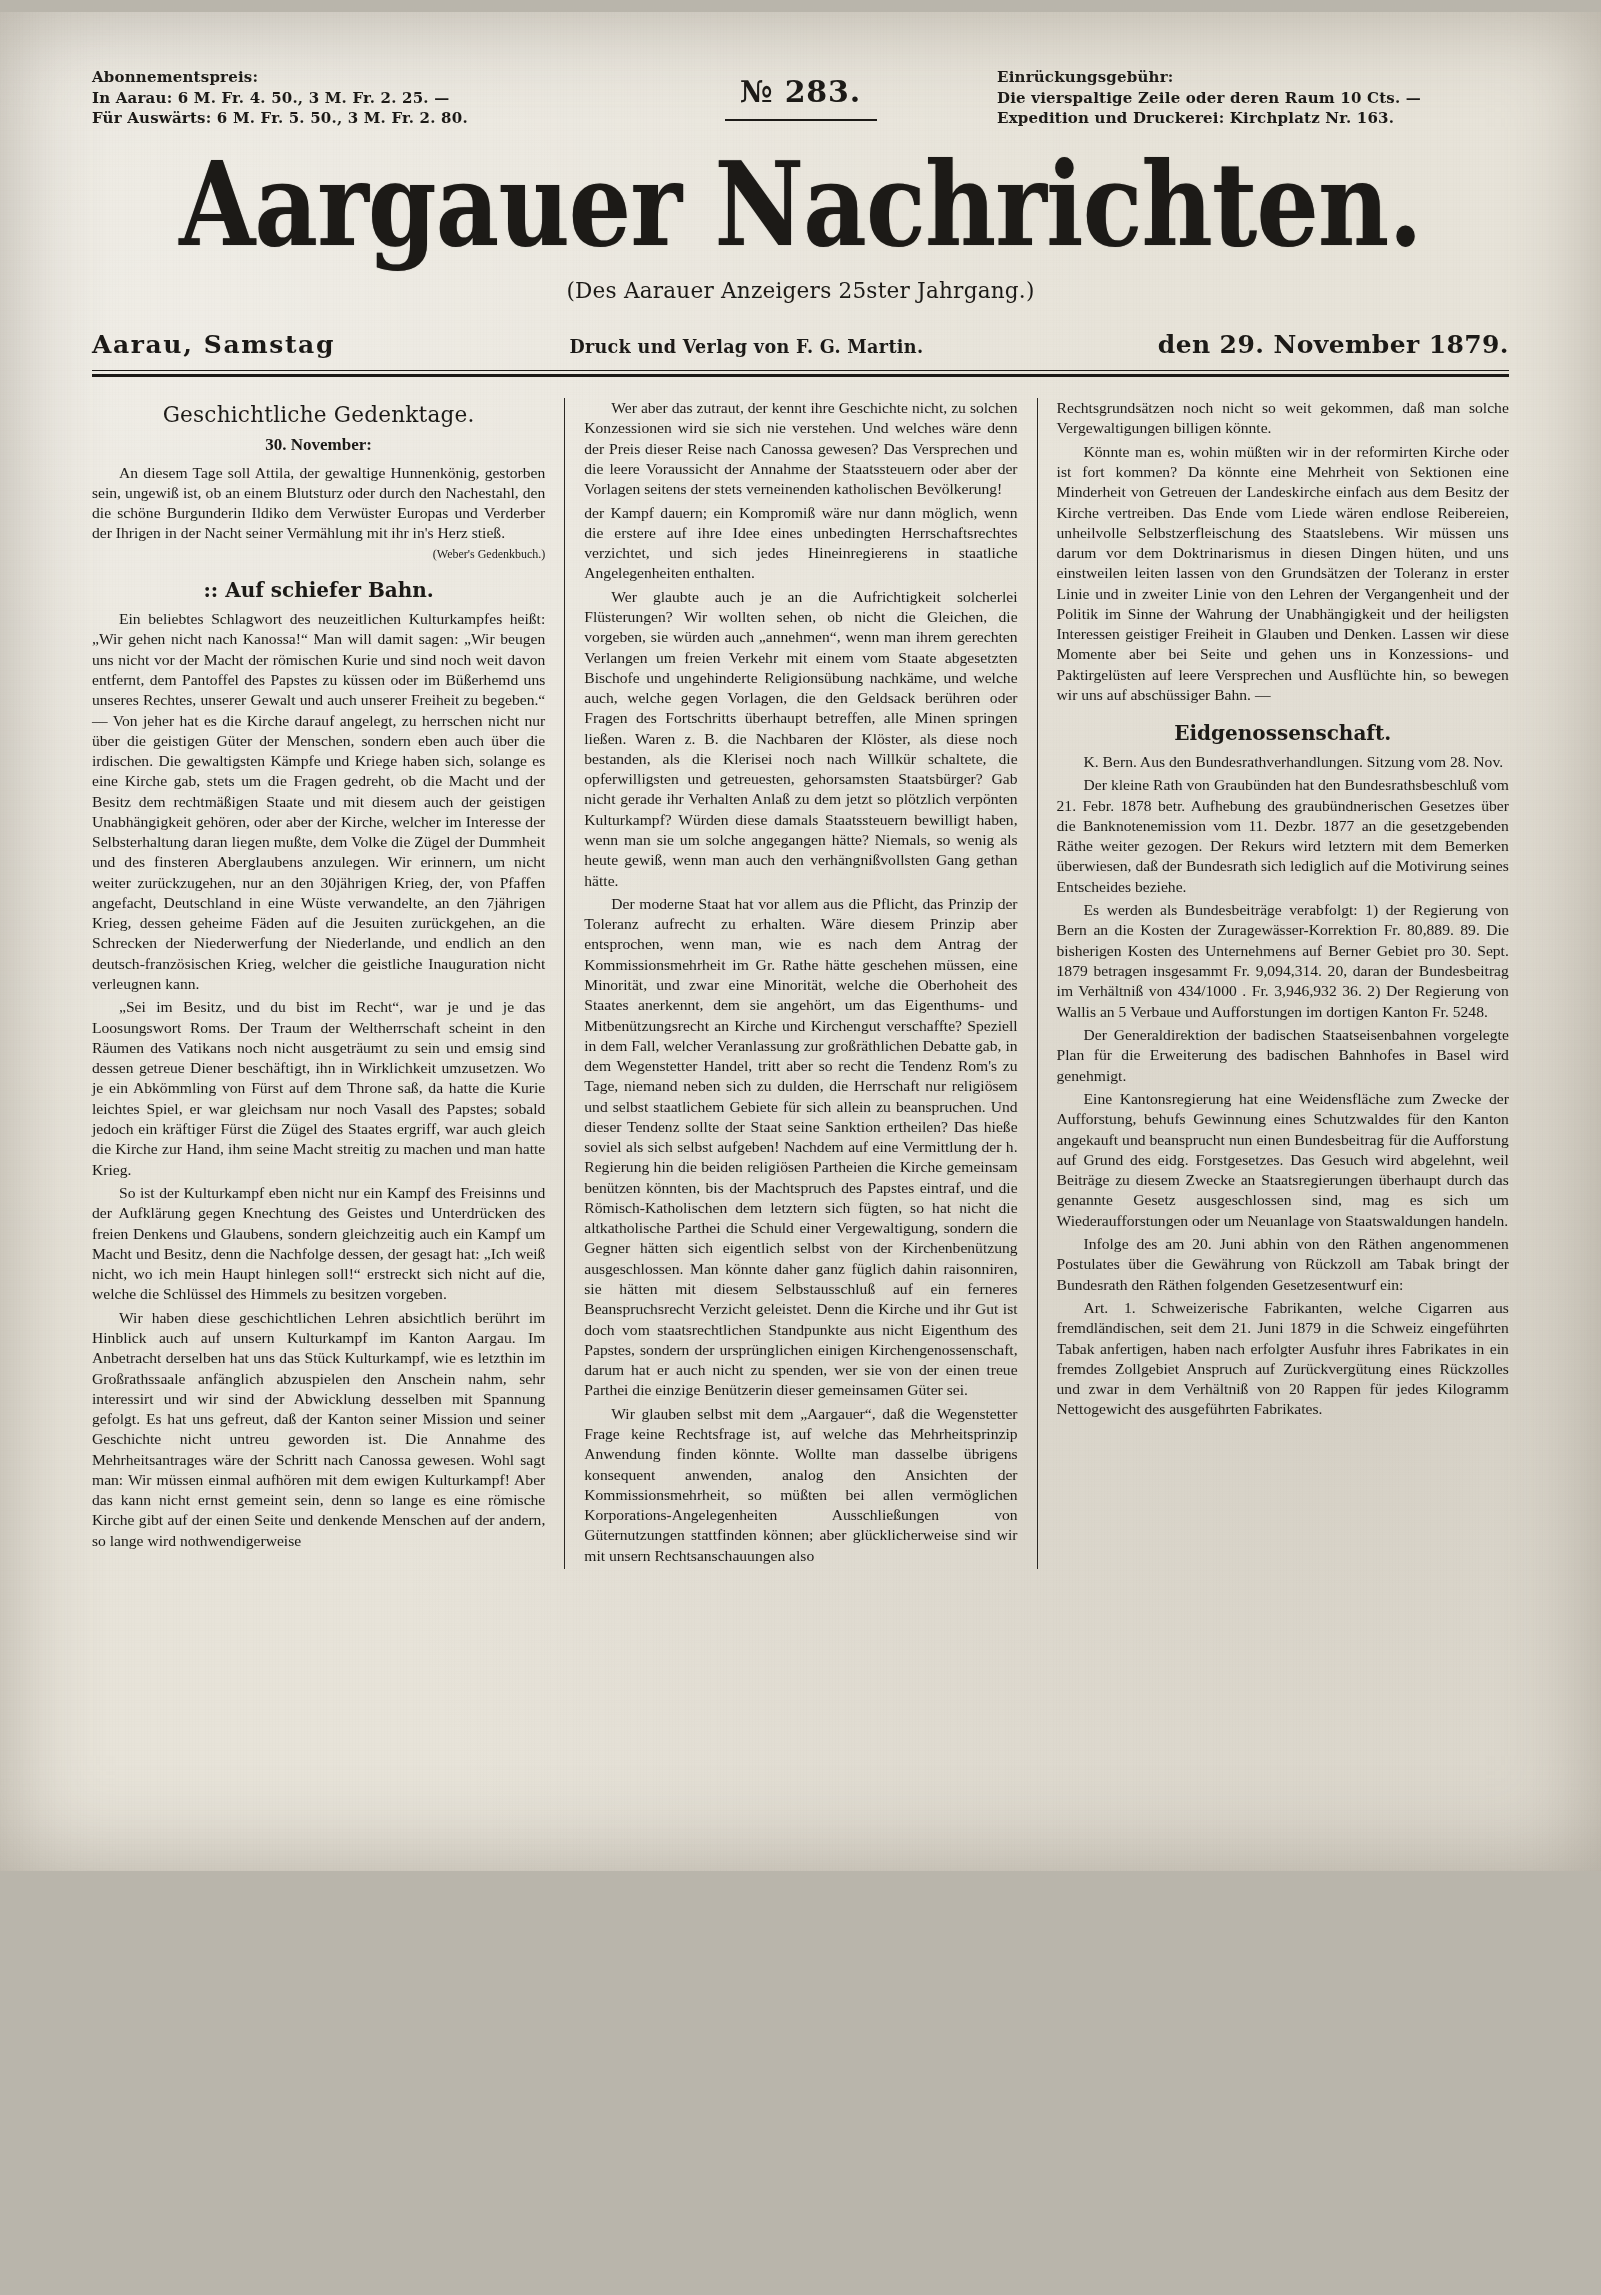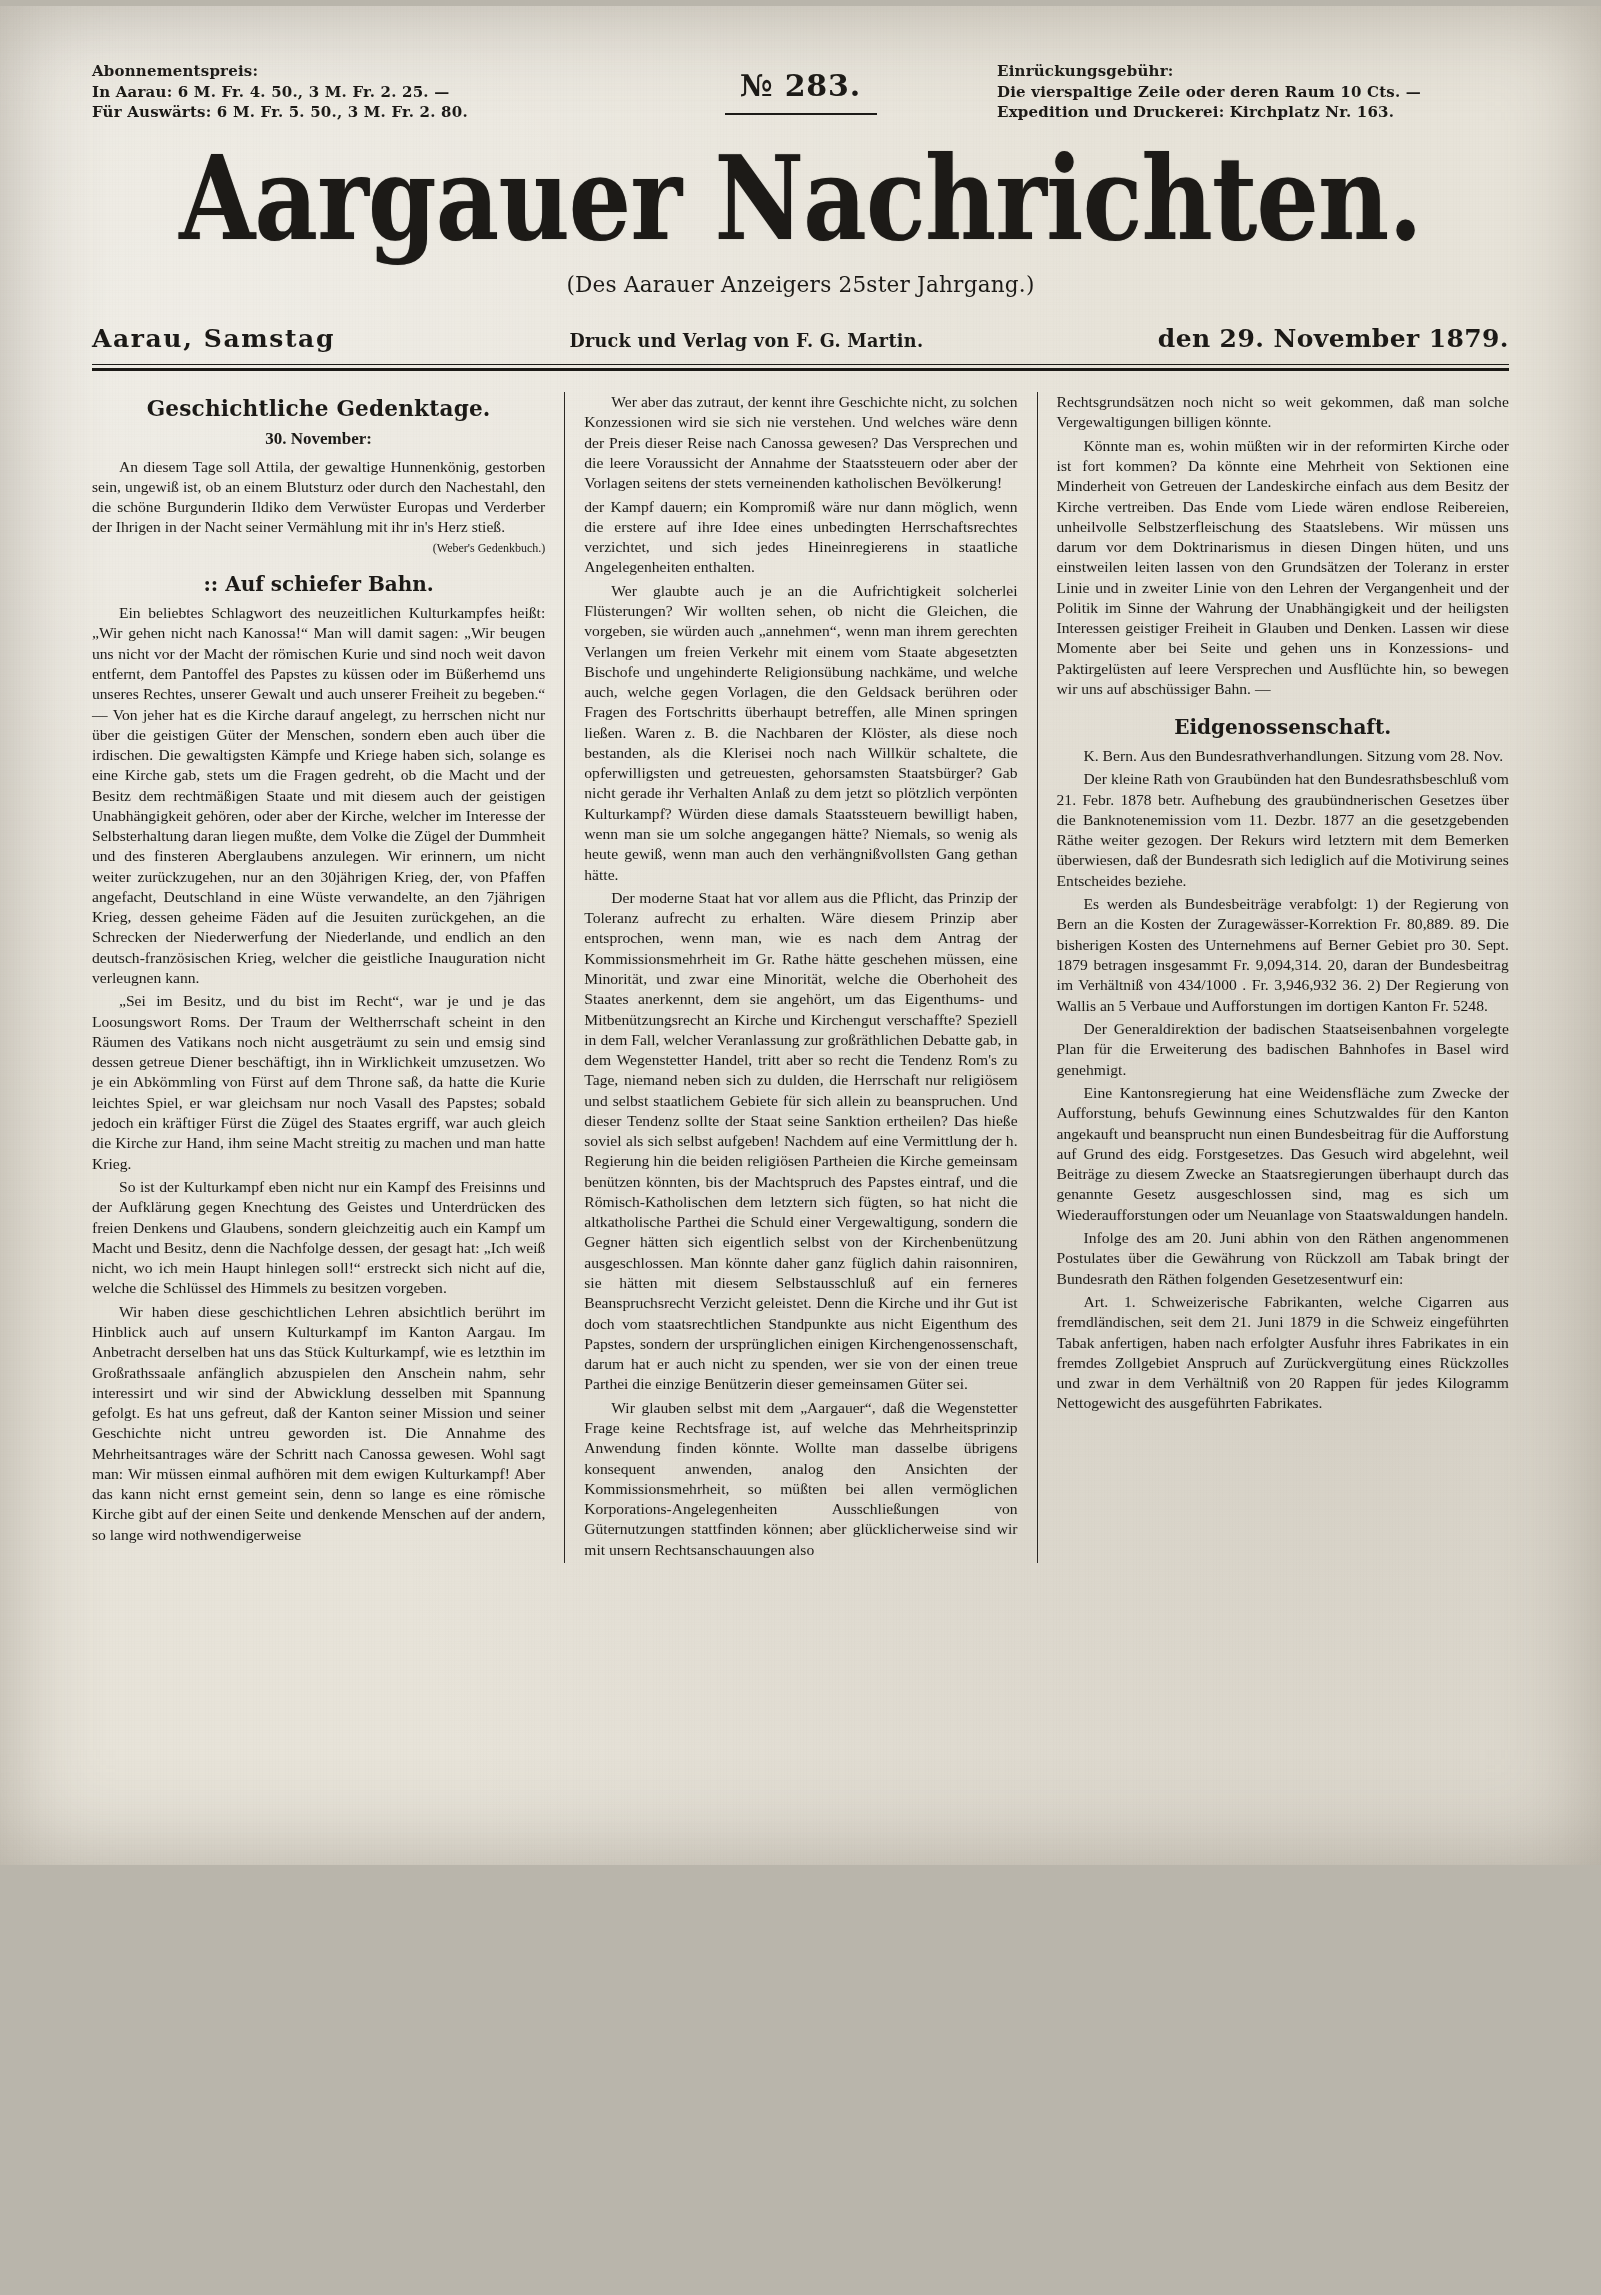--- a/index.html
+++ b/index.html
@@ -4,21 +4,21 @@
 <style>
   html, body {
     margin: 0;
     padding: 0;
     background: #b9b5ab;
   }
   .page {
     position: relative;
     width: 1601px;
     height: 1859px;
-    margin: 6px auto;
+    margin: 12px auto;
     background: #e7e3d9;
     background-image:
       radial-gradient(circle at 12% 18%, rgba(255,255,255,0.35) 0%, rgba(255,255,255,0) 45%),
       radial-gradient(circle at 85% 75%, rgba(160,152,138,0.25) 0%, rgba(160,152,138,0) 50%);
     font-family: "Liberation Serif", serif;
     color: #1c1a17;
     overflow: hidden;
   }
   .paper-noise {
     position: absolute;
@@ -138,21 +138,21 @@
     text-align: justify;
     hyphens: auto;
   }
   .col + .col { border-left: 1.6px solid #2a2723; }
   .col:first-child { padding-left: 0; }
   .col:last-child { padding-right: 0; }
 
   .head-center {
     text-align: center;
     font-family: "DejaVu Serif", serif;
-    font-weight: 700;
+    font-weight: 400;
     font-size: 21.6px;
     margin: 3.2px 0 4.8px 0;
     letter-spacing: 0.2px;
   }
   .head-sub {
     text-align: center;
     font-weight: 700;
     font-size: 17px;
     margin: 1.6px 0 6.4px 0;
   }

